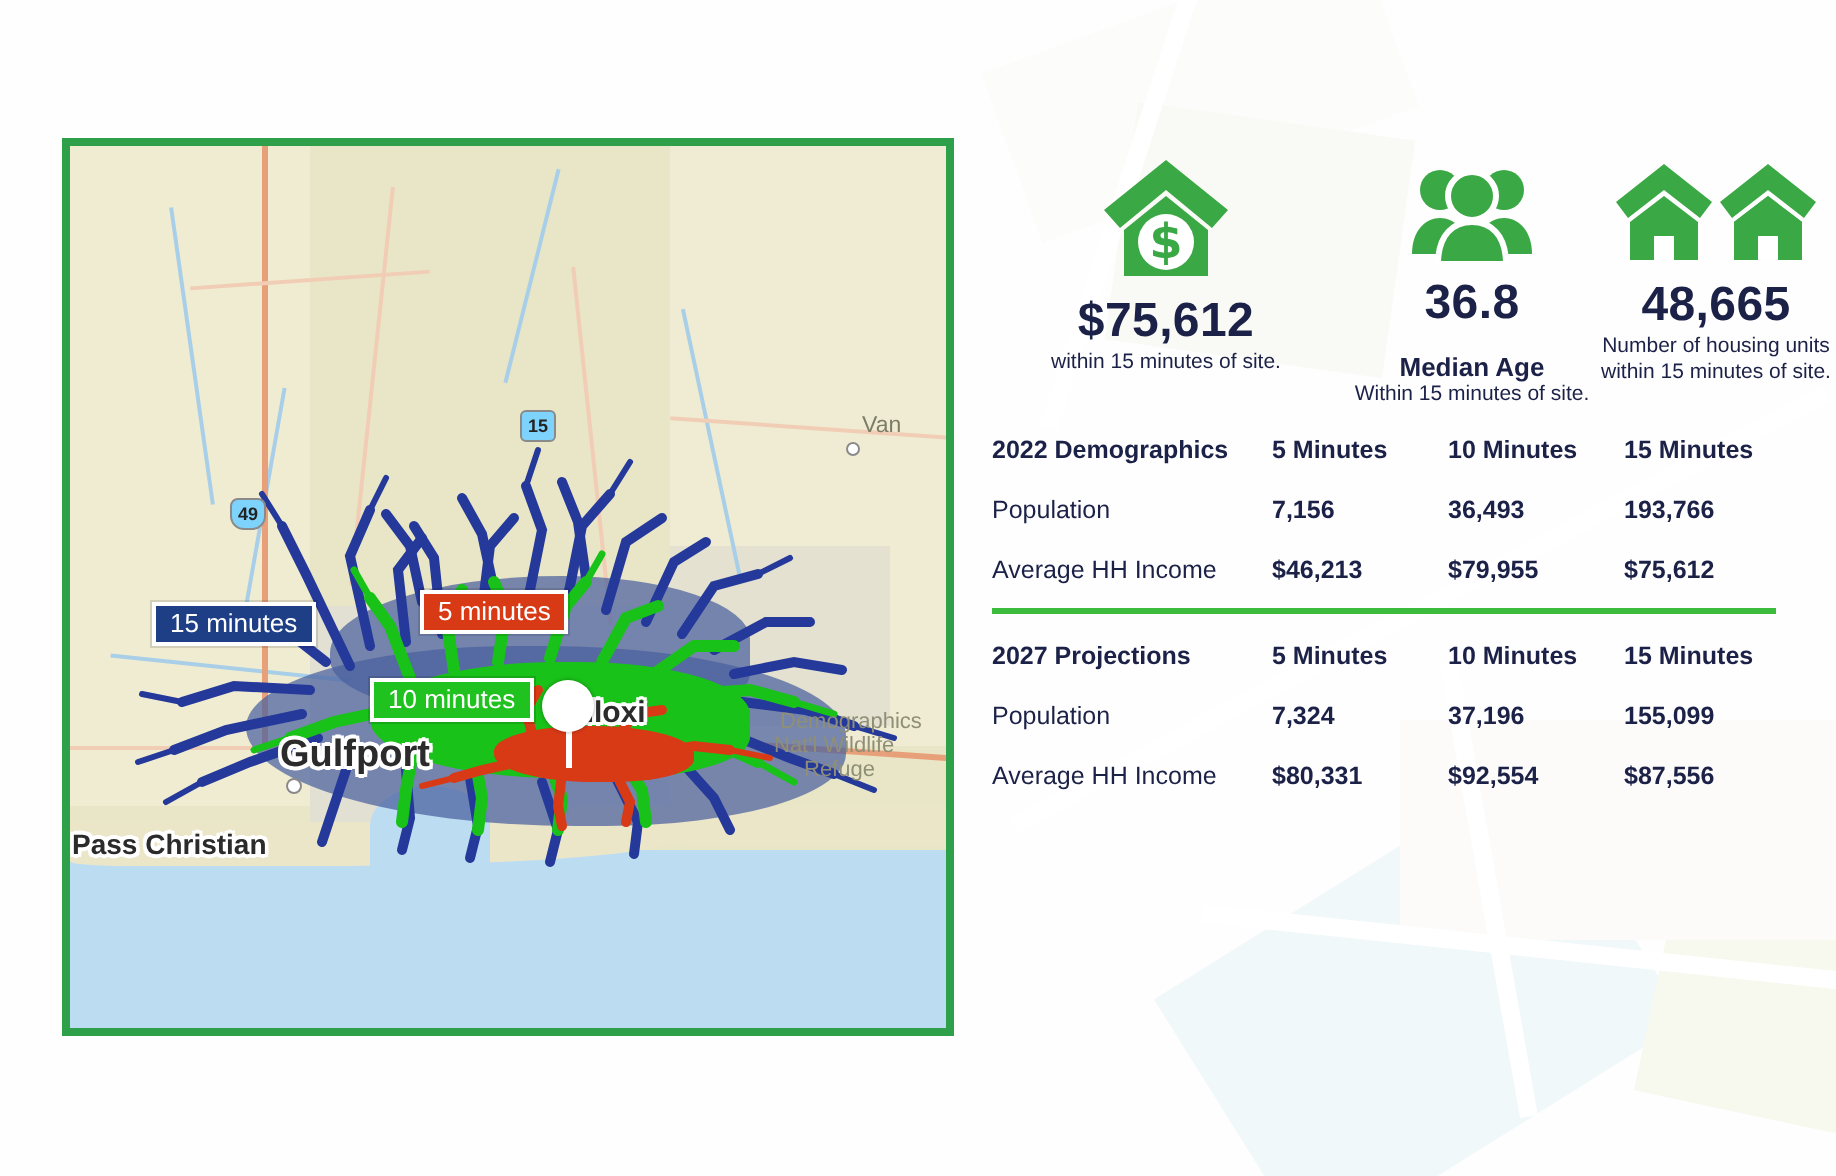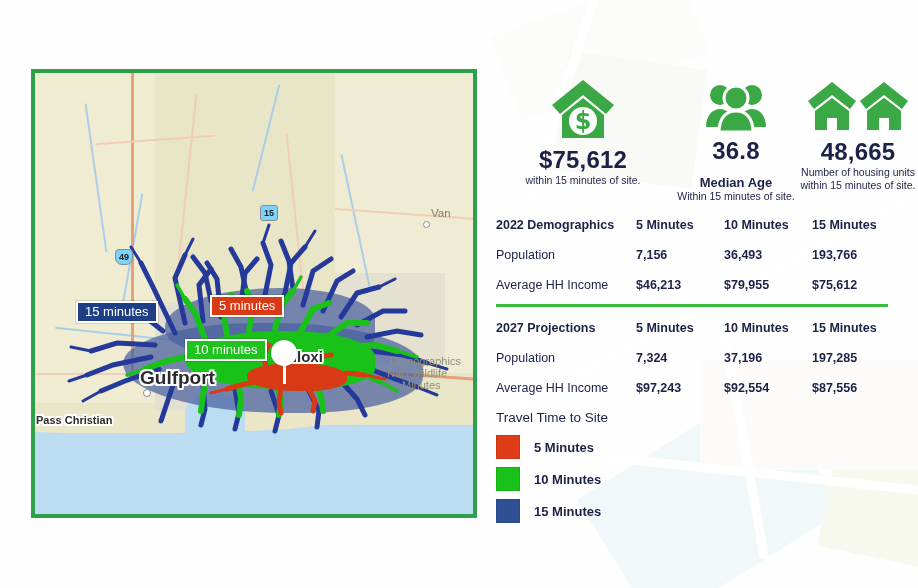--- a/index.html
+++ b/index.html
@@ -250,25 +250,25 @@
         <path d="M330 302 L350 306"></path>
           <path d="M192 316 L176 320"></path>
       </g>
     </svg>
 
     <div class="shield us" style="left:80px;top:176px;">49</div>
     <div class="shield" style="left:225px;top:132px;">15</div>
 
     <div class="arealabel" style="left:355px;top:282px;">Demographics</div>
     <div class="arealabel" style="left:352px;top:294px;text-align:center;">Nat'l Wildlife</div>
-    <div class="arealabel" style="left:367px;top:306px;">Minutes</div>
+    <div class="arealabel" style="left:367px;top:306px;">Refuge</div>
 
     <div class="placelabel" style="left:105px;top:294px;font-size:19px;">Gulfport</div>
     <div class="placelabel" style="left:247px;top:275px;font-size:15px;">Biloxi</div>
-    <div class="placelabel" style="left:1px;top:341px;font-size:11px;">Pass Christian</div>
+    <div class="placelabel" style="left:1px;top:341px;font-size:14px;">Pass Christian</div>
     <div class="arealabel" style="left:396px;top:134px;color:#7d7d66;font-size:11.5px;">Van</div>
     <div style="position:absolute;left:108px;top:316px;width:6px;height:6px;border-radius:50%;background:#fff;border:1.5px solid #8a8a8a;"></div>
     <div style="position:absolute;left:388px;top:148px;width:5px;height:5px;border-radius:50%;background:#fff;border:1.5px solid #8a8a8a;"></div>
 
     <div class="chip c15" style="left:41px;top:228px;">15 minutes</div>
     <div class="chip c5" style="left:175px;top:222px;">5 minutes</div>
     <div class="chip c10" style="left:150px;top:266px;">10 minutes</div>
 
     <div id="site-marker">
       <div class="tail"></div>
@@ -360,43 +360,25 @@
           <tr class="hdr">
         <td class="lbl">2027 Projections</td>
         <td class="v">5 Minutes</td>
         <td class="v">10 Minutes</td>
         <td class="v">15 Minutes</td>
       </tr>
       <tr class="row">
         <td class="lbl">Population</td>
         <td class="v">7,324</td>
         <td class="v">37,196</td>
-        <td class="v">197,285</td>
+        <td class="v">155,099</td>
       </tr>
       <tr class="row">
         <td class="lbl">Average HH Income</td>
-        <td class="v">$97,243</td>
+        <td class="v">$80,331</td>
         <td class="v">$92,554</td>
         <td class="v">$87,556</td>
       </tr>
     </tbody>
       </table>
   </div>
 
-  <div id="legend">
-    <div class="title">Travel Time to Site</div>
-
-    <div class="leg-row">
-      <div class="leg-sw" style="background:#dd3c17;"></div>
-      <div class="leg-tx">5 Minutes</div>
-    </div>
-
-    <div class="leg-row">
-      <div class="leg-sw" style="background:#19c219;"></div>
-      <div class="leg-tx">10 Minutes</div>
-    </div>
-
-    <div class="leg-row">
-      <div class="leg-sw" style="background:#2f4f94;"></div>
-      <div class="leg-tx">15 Minutes</div>
-    </div>
-  </div>
 </div>
 
 </body></html>

